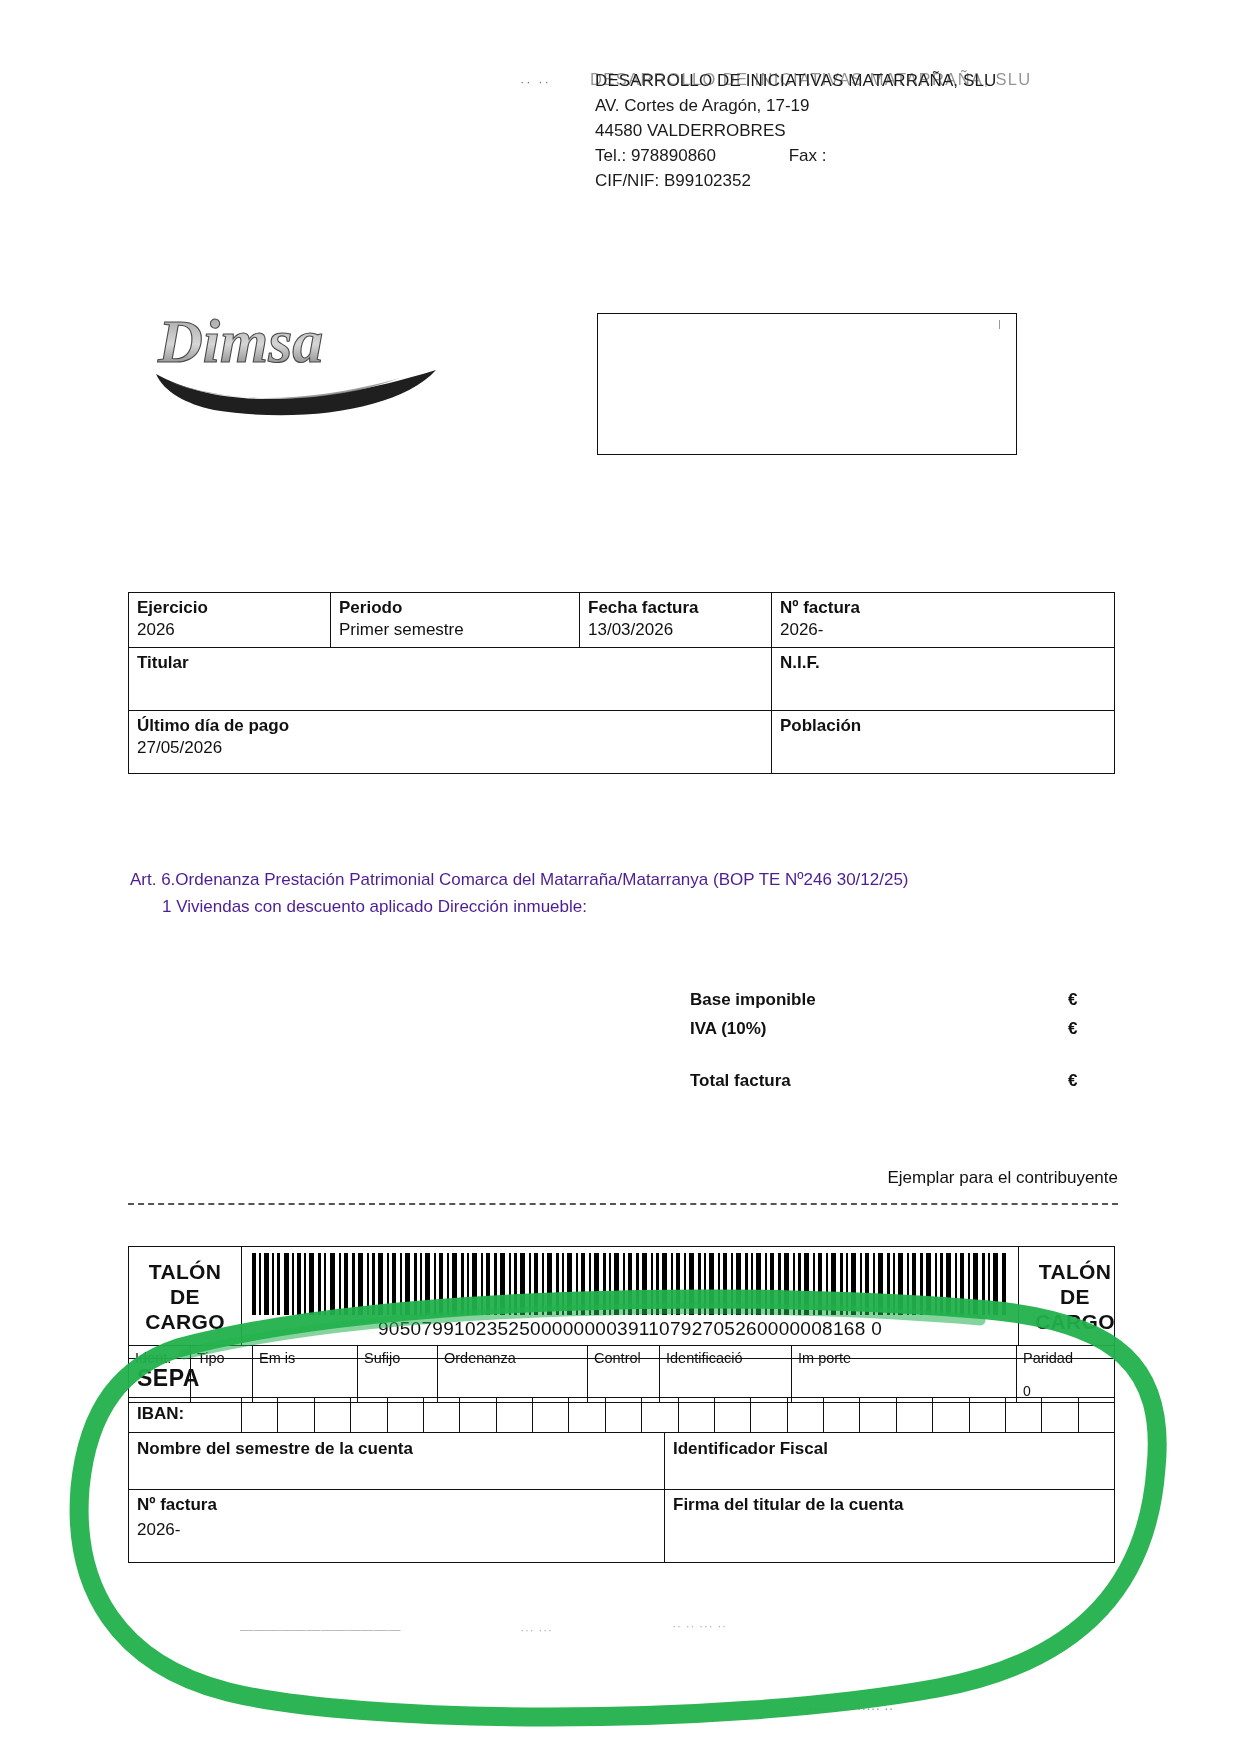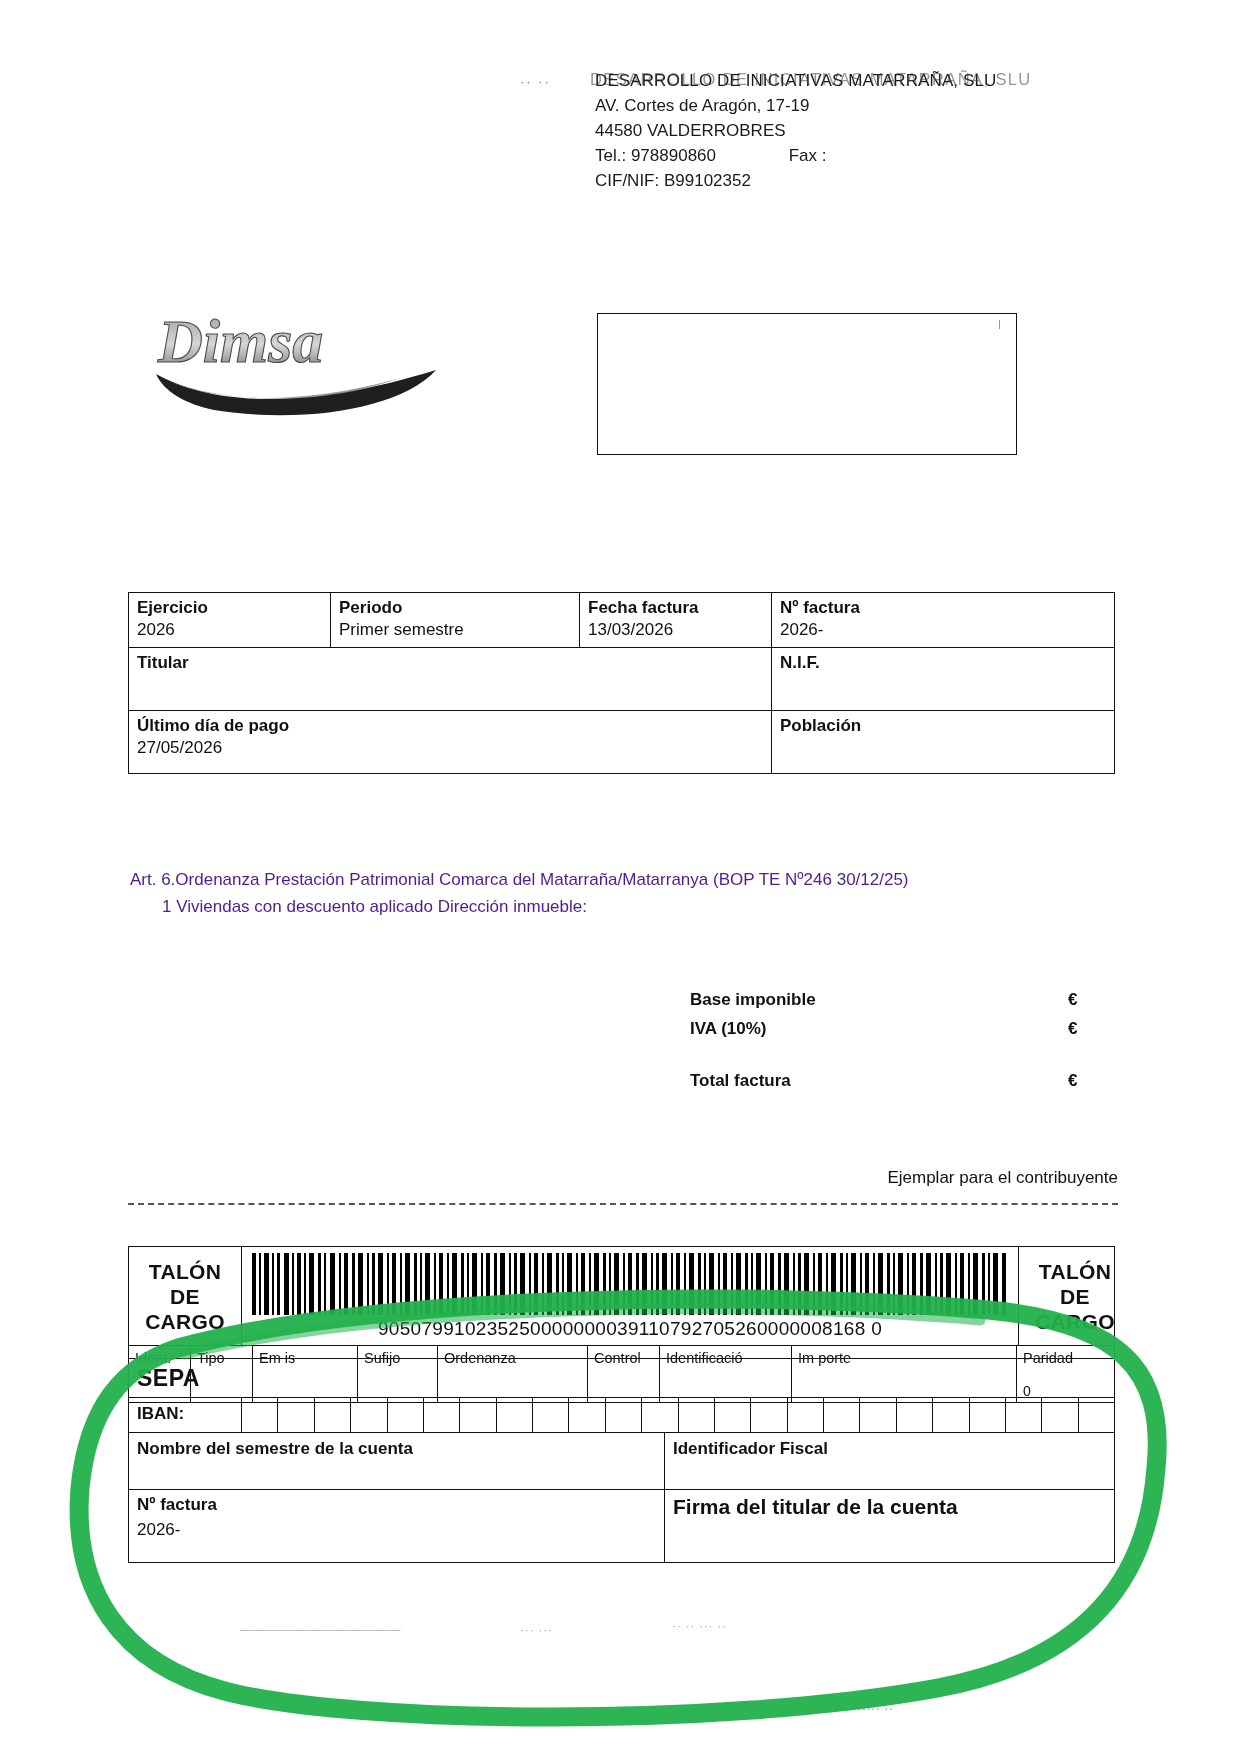--- a/index.html
+++ b/index.html
@@ -331,21 +331,21 @@
     box-sizing: border-box;
     position: relative;
   }
   .factura-left .lbl { font-weight: bold; font-size: 17px; }
   .factura-left .val { font-size: 17px; margin-top: 5px; }
   .factura-right {
     flex: 1 1 auto;
     padding: 5px 0 0 8px;
     box-sizing: border-box;
     font-weight: bold;
-    font-size: 21px;
+    font-size: 17px;
   }
 
   
   .bleed {
     position: absolute;
     color: #b4b4b4;
     font-size: 13px;
     letter-spacing: .4px;
     white-space: nowrap;
   }

